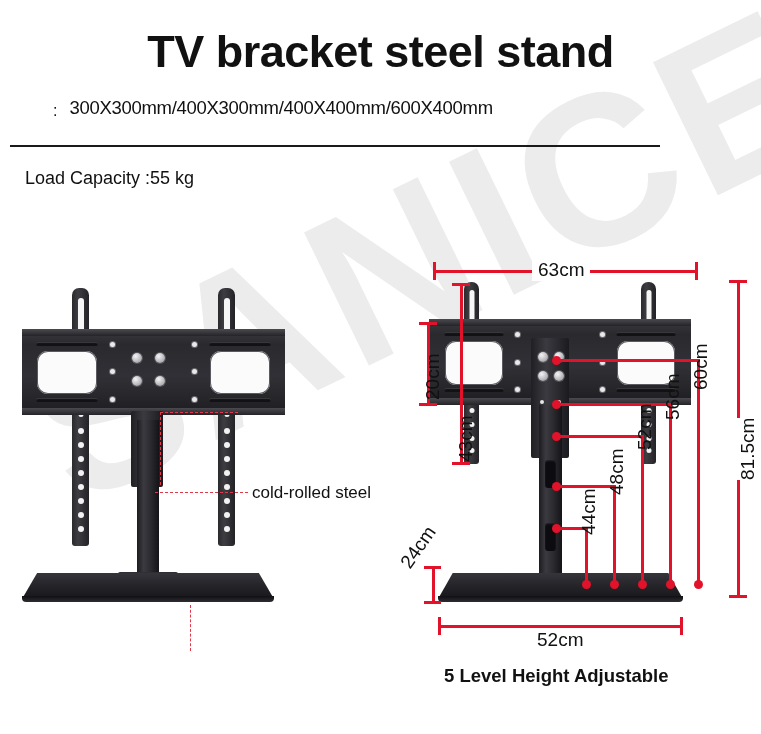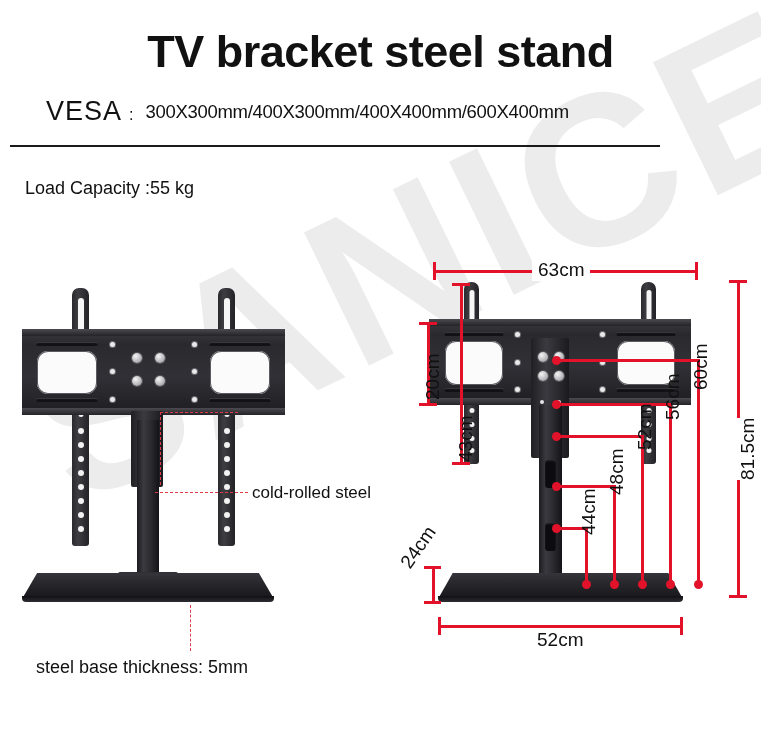--- a/index.html
+++ b/index.html
@@ -66,21 +66,21 @@
   }
   .vesa-rule{
     position:absolute;
     top:145px;left:10px;
     width:650px;height:2px;
     background:#1a1a1a;
   }
 
   .load-cap{
     position:absolute;
-    top:178px;left:25px;
+    top:168px;left:25px;
     font-size:18px;
     white-space:nowrap;
   }
 
   .compat-row{
     position:absolute;
     top:198px;left:27px;
     display:flex;align-items:center;
     white-space:nowrap;
   }
@@ -206,21 +206,20 @@
 </head>
 <body>
 
 <div class="page">
 
   <div class="watermark">SANICE</div>
 
   <div class="title layer">TV bracket steel stand</div>
 
   <div class="vesa-row layer">
-    <span class="vesa-label">VESA</span>
     <span class="vesa-colon">:</span>
     <span class="vesa-values">
       <div>300X300mm/400X300mm/400X400mm/600X400mm</div>
     </span>
   </div>
   <div class="vesa-rule layer"></div>
 
   <div class="load-cap layer">Load Capacity :55 kg</div>
 
 
@@ -292,21 +291,20 @@
 
     <div class="base-plate" style="left:22px;top:573px;width:252px;height:26px;clip-path:polygon(6% 0,94% 0,100% 100%,0 100%);"></div>
     <div class="base-edge" style="left:22px;top:596px;width:252px;height:6px;border-radius:0 0 4px 4px;"></div>
 
     <div class="dash-v" style="left:160px;top:412px;height:73px;"></div>
     <div class="dash-h" style="left:160px;top:412px;width:78px;"></div>
     <div class="dash-h" style="left:155px;top:492px;width:93px;"></div>
     <div class="callout-text" style="left:252px;top:483px;">cold-rolled steel</div>
 
     <div class="dash-v" style="left:190px;top:605px;height:46px;"></div>
-    <div class="callout-text" style="left:36px;top:657px;font-size:18px;">steel base thickness: 5mm</div>
   </div>
 
   <div class="bracket layer" style="left:400px;top:0;width:361px;height:734px;">
 
     <div class="rail" style="left:64px;top:282px;width:15px;height:182px;">
       <div class="rail-slot" style="top:8px;width:5px;height:34px;"></div>
       <div class="rail-slot" style="top:48px;width:5px;height:30px;"></div>
       <div class="rail-hole" style="top:86px;width:5px;height:5px;"></div>
       <div class="rail-hole" style="top:98px;width:5px;height:5px;"></div>
       <div class="rail-hole" style="top:112px;width:5px;height:5px;"></div>
@@ -421,15 +419,16 @@
     <div class="dim-line dim-v" style="left:32px;top:566px;height:38px;"></div>
     <div class="cap-h" style="left:24px;top:566px;width:17px;"></div>
     <div class="cap-h" style="left:24px;top:601px;width:17px;"></div>
     <div class="dim-label rot24" style="left:-4px;top:560px;">24cm</div>
 
     <div class="dim-line dim-h" style="left:38px;top:625px;width:244px;"></div>
     <div class="cap-v" style="left:38px;top:617px;height:18px;"></div>
     <div class="cap-v" style="left:280px;top:617px;height:18px;"></div>
     <div class="dim-label" style="left:137px;top:629px;">52cm</div>
 
+    <div class="bottom-cap bold" style="left:44px;top:665px;">5 Level Height Adjustable</div>
   </div>
 
 </div>
 
 </body></html>

